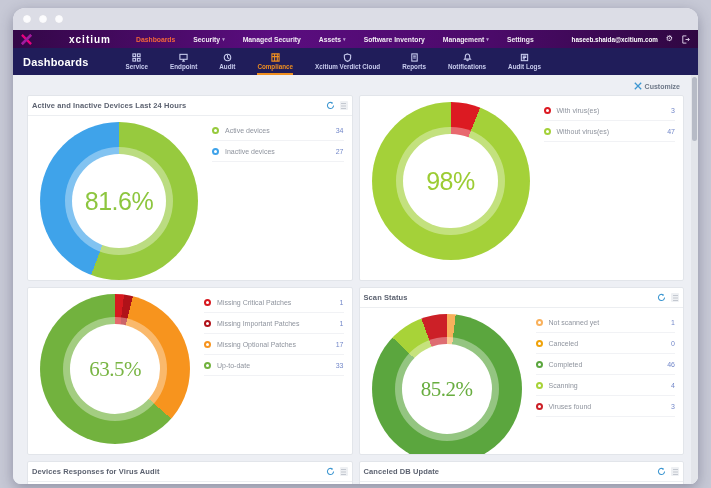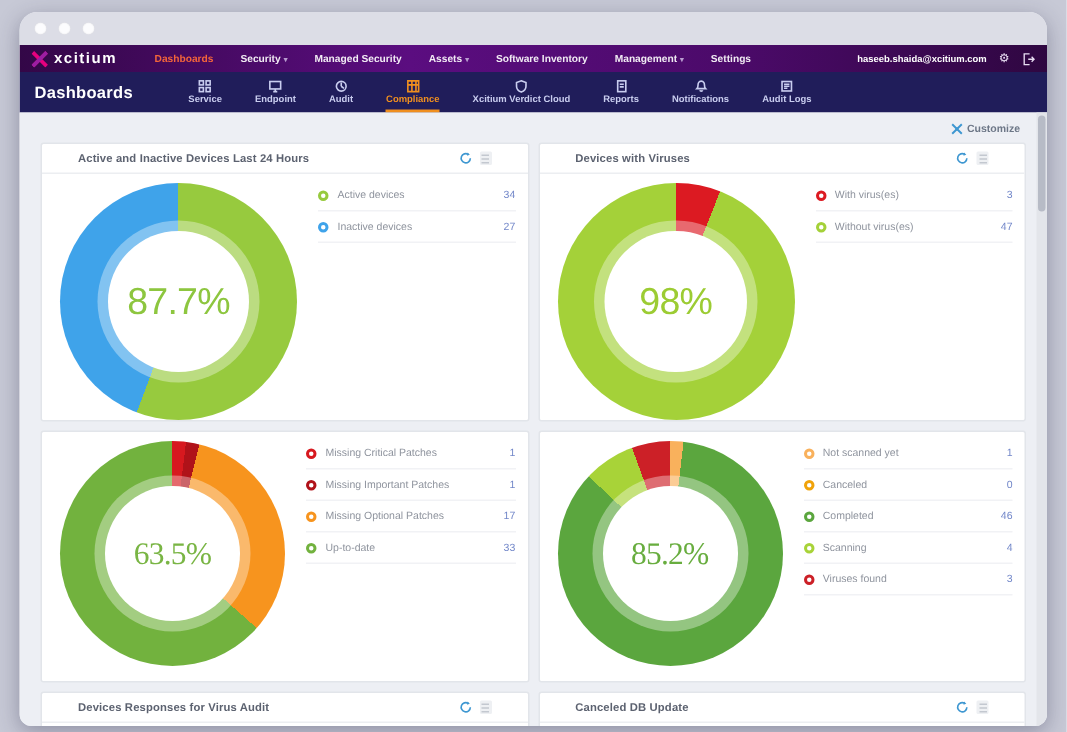--- a/index.html
+++ b/index.html
@@ -10,21 +10,21 @@
   .window { position:absolute; left:13px; right:13px; top:8px; height:476px;
     border-radius:12px 12px 8px 8px; overflow:hidden; background:#edeff4;
     box-shadow:0 4px 14px rgba(40,40,70,.35); }
 
   .chrome { height:22px; background:#dcdde6; display:flex; align-items:center; padding-left:10px; }
   .dot { width:8px; height:8px; border-radius:50%; background:#fcfcfe; margin-right:8px; box-shadow:inset 0 0 1px rgba(0,0,0,.15); }
 
   
   .purplenav { height:18px; background:linear-gradient(90deg,#330747,#5b0d80 38%,#4b0a69 70%,#2f0741);
     display:flex; align-items:center; padding:0 8px; color:#fff; }
-  .brand { display:flex; align-items:center; margin-right:16px; }
+  .brand { display:flex; align-items:center; margin-right:16px;gap:33px; }
   .brand-text { font-size:10px; font-weight:bold; letter-spacing:1px; color:#fff; margin-left:4px; }
   .nav-item { font-size:6.8px; font-weight:bold; color:rgba(255,255,255,.92); margin:0 9px; white-space:nowrap; cursor:pointer; display:flex; align-items:center; }
   .nav-item.active { color:#f4653a; }
   .caret { font-size:5px; margin-left:2px; color:#b99cd0; }
   .nav-right { margin-left:auto; display:flex; align-items:center; gap:8px; }
   .user-email { font-size:6.3px; font-weight:bold; color:#fff; }
   .nav-ico { color:#e8ddf2; font-size:8px; line-height:1; cursor:pointer; }
 
   
   .tabbar { height:27px; background:#201d5a; display:flex; align-items:stretch; padding:0 10px; }
@@ -37,21 +37,21 @@
 
   
   .content { position:relative; height:429px; background:#edeff4; padding:4px 14px 0 14px; }
   .customize-row { display:flex; justify-content:flex-end; align-items:center; height:14px; margin-bottom:2px; padding-right:4px; }
   .customize { display:flex; align-items:center; gap:3px; font-size:7px; font-weight:bold; color:#6d7787; cursor:pointer; }
   .customize svg { width:8px; height:8px; }
 
   .panel-grid { display:grid; grid-template-columns:1fr 1fr; gap:6px; }
   .panel { background:#fff; border:1px solid #e2e5ea; border-radius:2px; height:186px; overflow:hidden; display:flex; flex-direction:column; }
   .panel-grid .panel:nth-child(n+3) { height:168px; }
-  .p-head { height:20px; min-height:20px; border-bottom:1px solid #eceef1; display:flex; align-items:center; padding:0 24px; }
+  .p-head { height:20px; min-height:20px; border-bottom:1px solid #eceef1; display:flex; align-items:center; padding:0 4px; }
   .p-title { font-size:7.5px; font-weight:bold; color:#5c6270; letter-spacing:.1px; }
   .p-icons { margin-left:auto; display:flex; align-items:center; gap:5px; }
   .p-icons svg { cursor:pointer; }
   .menu-ico { width:8px; height:9px; background:#eef0f3; border-radius:1px; position:relative; cursor:pointer; }
   .menu-ico::before { content:""; position:absolute; left:1.5px; right:1.5px; top:2px; height:1px; background:#c3c8d0;
     box-shadow:0 2.5px 0 #c3c8d0, 0 5px 0 #c3c8d0; }
 
   .p-body { flex:1; display:flex; position:relative; }
   .donut-wrap { position:relative; width:158px; height:158px; margin:6px 0 0 12px; flex:none; }
   .panel-grid .panel:nth-child(n+3) .donut-wrap { width:150px; height:150px; }
@@ -205,100 +205,100 @@
         <svg width="9" height="9" viewBox="0 0 10 10">
                 <path d="M8.4 5 A3.4 3.4 0 1 1 6.8 2.1" fill="none" stroke="#3e97d1" stroke-width="1.2"></path>
                 <path d="M6.4 0.8 L8 2.4 L5.9 3.2 Z" fill="#3e97d1"></path>
               </svg>
         <span class="menu-ico"></span>
       </span>
     </div>
     <div class="p-body">
       <div class="donut-wrap">
         <div class="donut" style="background: conic-gradient(rgb(151, 202, 62) 0deg, rgb(151, 202, 62) 200.656deg, rgb(63, 163, 234) 200.656deg, rgb(63, 163, 234) 360deg);"></div>
-        <div class="center-label" style="color: rgb(141, 198, 63);">87.7%</div>
+        <div class="center-label" style="color: rgb(141, 198, 63);">81.6%</div>
       </div>
       <div class="legend">
               <div class="lrow">
                 <span class="ring" style="border-color:#97ca3e"></span>
                 <span class="llab">Active devices</span>
                 <span class="lval">34</span>
               </div>
               <div class="lrow">
                 <span class="ring" style="border-color:#3fa3ea"></span>
                 <span class="llab">Inactive devices</span>
                 <span class="lval">27</span>
               </div>
             </div>
     </div>
   </div>
 
   <div class="panel">
+    <div class="p-body">
+      <div class="donut-wrap">
+        <div class="donut" style="background: conic-gradient(rgb(220, 26, 34) 0deg, rgb(220, 26, 34) 21.6deg, rgb(164, 209, 57) 21.6deg, rgb(164, 209, 57) 360deg);"></div>
+        <div class="center-label" style="color: rgb(156, 204, 51);">98%</div>
+      </div>
+      <div class="legend">
+              <div class="lrow">
+                <span class="ring" style="border-color:#dc1a22"></span>
+                <span class="llab">With virus(es)</span>
+                <span class="lval">3</span>
+              </div>
+              <div class="lrow">
+                <span class="ring" style="border-color:#a4d139"></span>
+                <span class="llab">Without virus(es)</span>
+                <span class="lval">47</span>
+              </div>
+            </div>
+    </div>
+  </div>
+
+  <div class="panel">
+    <div class="p-body">
+      <div class="donut-wrap">
+        <div class="donut" style="background: conic-gradient(rgb(215, 25, 31) 0deg, rgb(215, 25, 31) 6.92308deg, rgb(176, 18, 25) 6.92308deg, rgb(176, 18, 25) 13.8462deg, rgb(247, 148, 30) 13.8462deg, rgb(247, 148, 30) 131.538deg, rgb(114, 178, 62) 131.538deg, rgb(114, 178, 62) 360deg);"></div>
+        <div class="center-label" style="color: rgb(121, 181, 68);">63.5%</div>
+      </div>
+      <div class="legend">
+              <div class="lrow">
+                <span class="ring" style="border-color:#d7191f"></span>
+                <span class="llab">Missing Critical Patches</span>
+                <span class="lval">1</span>
+              </div>
+              <div class="lrow">
+                <span class="ring" style="border-color:#b01219"></span>
+                <span class="llab">Missing Important Patches</span>
+                <span class="lval">1</span>
+              </div>
+              <div class="lrow">
+                <span class="ring" style="border-color:#f7941e"></span>
+                <span class="llab">Missing Optional Patches</span>
+                <span class="lval">17</span>
+              </div>
+              <div class="lrow">
+                <span class="ring" style="border-color:#72b23e"></span>
+                <span class="llab">Up-to-date</span>
+                <span class="lval">33</span>
+              </div>
+            </div>
+    </div>
+  </div>
+
+  <div class="panel">
     <div class="p-head">
-      <span class="p-title">Devices with Viruses</span>
+      <span class="p-title">Scan Status</span>
       <span class="p-icons">
         <svg width="9" height="9" viewBox="0 0 10 10">
                 <path d="M8.4 5 A3.4 3.4 0 1 1 6.8 2.1" fill="none" stroke="#3e97d1" stroke-width="1.2"></path>
                 <path d="M6.4 0.8 L8 2.4 L5.9 3.2 Z" fill="#3e97d1"></path>
               </svg>
         <span class="menu-ico"></span>
       </span>
     </div>
-    <div class="p-body">
-      <div class="donut-wrap">
-        <div class="donut" style="background: conic-gradient(rgb(220, 26, 34) 0deg, rgb(220, 26, 34) 21.6deg, rgb(164, 209, 57) 21.6deg, rgb(164, 209, 57) 360deg);"></div>
-        <div class="center-label" style="color: rgb(156, 204, 51);">98%</div>
-      </div>
-      <div class="legend">
-              <div class="lrow">
-                <span class="ring" style="border-color:#dc1a22"></span>
-                <span class="llab">With virus(es)</span>
-                <span class="lval">3</span>
-              </div>
-              <div class="lrow">
-                <span class="ring" style="border-color:#a4d139"></span>
-                <span class="llab">Without virus(es)</span>
-                <span class="lval">47</span>
-              </div>
-            </div>
-    </div>
-  </div>
-
-  <div class="panel">
-    <div class="p-body">
-      <div class="donut-wrap">
-        <div class="donut" style="background: conic-gradient(rgb(215, 25, 31) 0deg, rgb(215, 25, 31) 6.92308deg, rgb(176, 18, 25) 6.92308deg, rgb(176, 18, 25) 13.8462deg, rgb(247, 148, 30) 13.8462deg, rgb(247, 148, 30) 131.538deg, rgb(114, 178, 62) 131.538deg, rgb(114, 178, 62) 360deg);"></div>
-        <div class="center-label" style="color: rgb(121, 181, 68);">63.5%</div>
-      </div>
-      <div class="legend">
-              <div class="lrow">
-                <span class="ring" style="border-color:#d7191f"></span>
-                <span class="llab">Missing Critical Patches</span>
-                <span class="lval">1</span>
-              </div>
-              <div class="lrow">
-                <span class="ring" style="border-color:#b01219"></span>
-                <span class="llab">Missing Important Patches</span>
-                <span class="lval">1</span>
-              </div>
-              <div class="lrow">
-                <span class="ring" style="border-color:#f7941e"></span>
-                <span class="llab">Missing Optional Patches</span>
-                <span class="lval">17</span>
-              </div>
-              <div class="lrow">
-                <span class="ring" style="border-color:#72b23e"></span>
-                <span class="llab">Up-to-date</span>
-                <span class="lval">33</span>
-              </div>
-            </div>
-    </div>
-  </div>
-
-  <div class="panel">
     <div class="p-body">
       <div class="donut-wrap">
         <div class="donut" style="background: conic-gradient(rgb(249, 177, 92) 0deg, rgb(249, 177, 92) 6.66667deg, rgb(91, 166, 62) 6.66667deg, rgb(91, 166, 62) 313.333deg, rgb(168, 211, 56) 313.333deg, rgb(168, 211, 56) 340deg, rgb(204, 32, 39) 340deg, rgb(204, 32, 39) 360deg);"></div>
         <div class="center-label" style="color: rgb(104, 173, 63);">85.2%</div>
       </div>
       <div class="legend">
               <div class="lrow">
                 <span class="ring" style="border-color:#f9b15c"></span>
                 <span class="llab">Not scanned yet</span>
                 <span class="lval">1</span>

